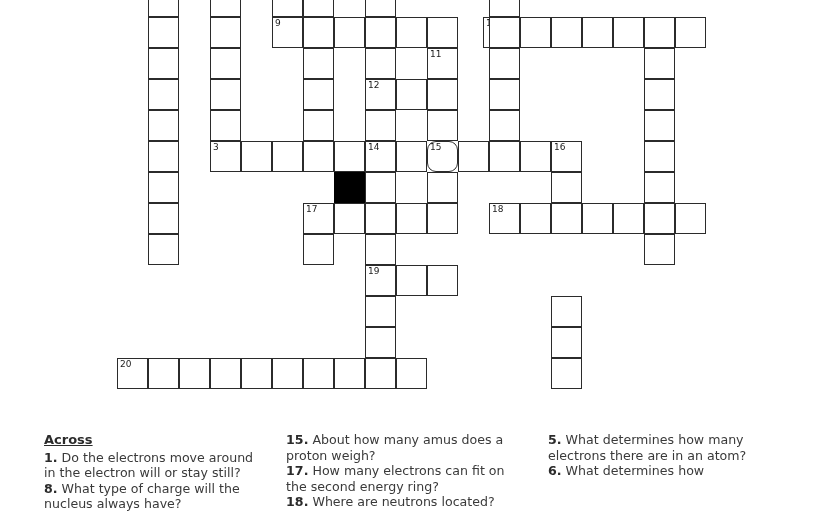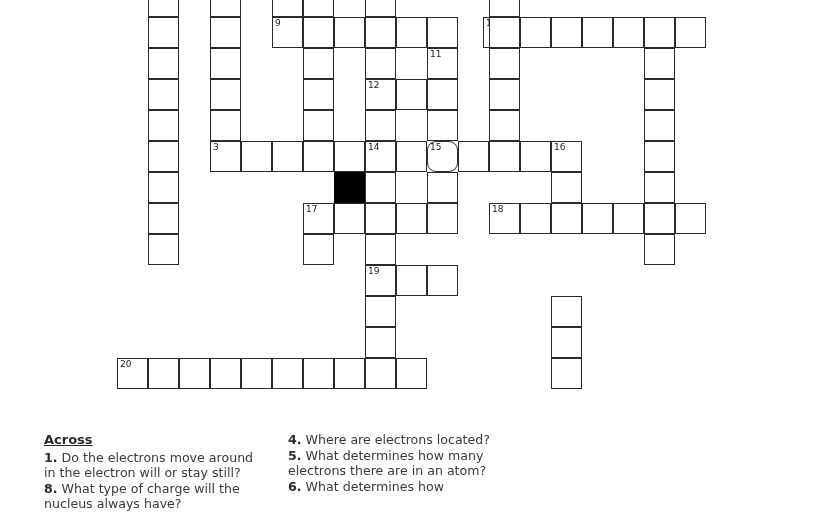--- a/index.html
+++ b/index.html
@@ -211,22 +211,28 @@
     </div>
 
   <div id="clues">
     <div class="clue-col left">
       <span class="col-head">Across</span>
       <div>
           <span class="clue"><b>1.</b><span> Do the electrons move around in the electron will or stay still?</span></span>
           <span class="clue"><b>8.</b><span> What type of charge will the nucleus always have?</span></span>
         </div>
     </div>
+    <div class="clue-col mid">
+      <div>
+          <span class="clue"><b>15.</b><span> About how many amus does a proton weigh?</span></span>
+          <span class="clue"><b>17.</b><span> How many electrons can fit on the second energy ring?</span></span>
+          <span class="clue"><b>18.</b><span> Where are neutrons located?</span></span>
+        </div>
+    </div>
     <div class="clue-col right">
       <div>
-          <span class="clue"><b>4.</b><span> Where are electrons located?</span></span>
           <span class="clue"><b>5.</b><span> What determines how many electrons there are in an atom?</span></span>
           <span class="clue"><b>6.</b><span> What determines how</span></span>
         </div>
     </div>
   </div>
 
 </div>
 
 </body></html>

